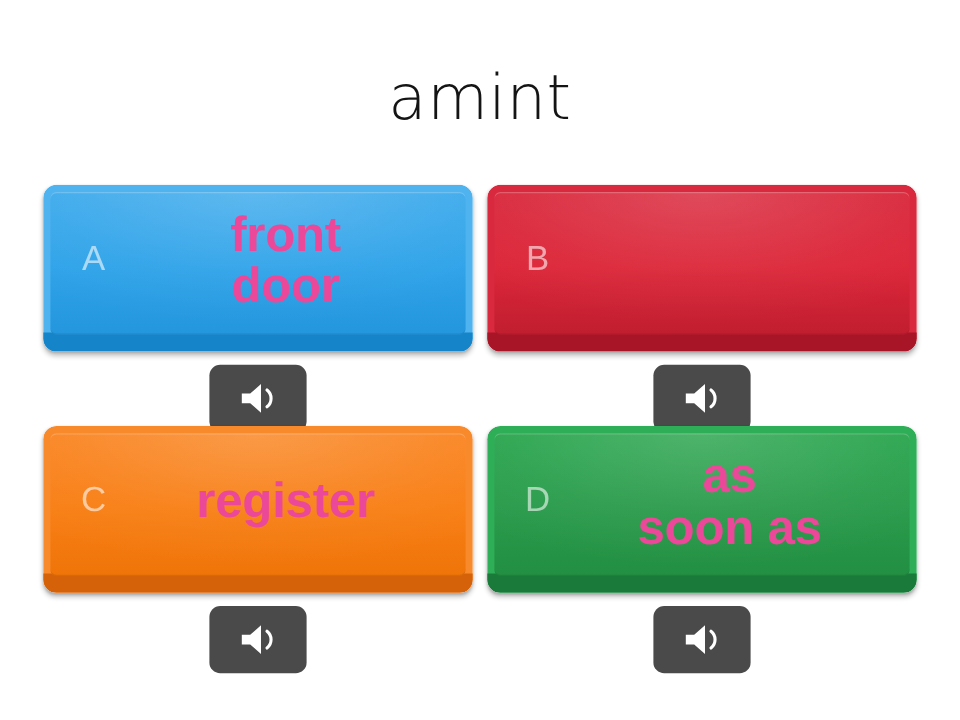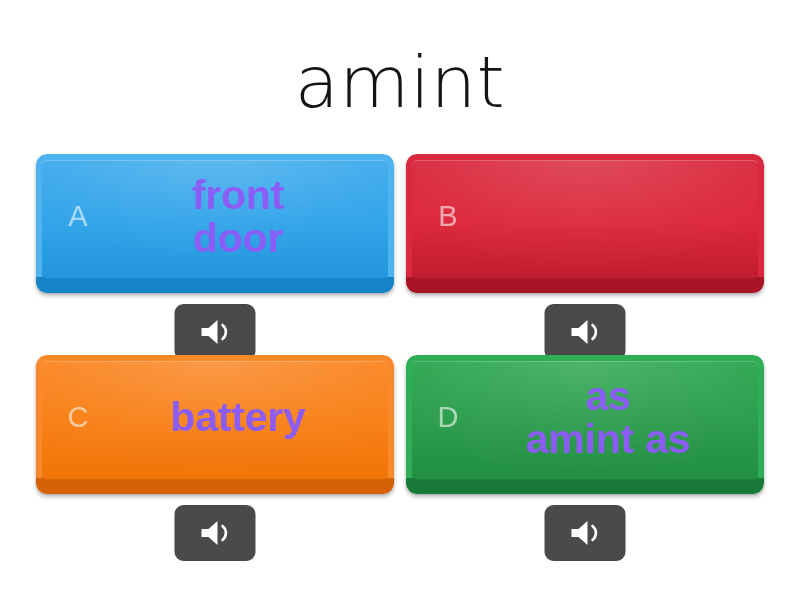--- a/index.html
+++ b/index.html
@@ -19,21 +19,21 @@
 
   
   #quiz-title {
     position: absolute;
     left: 0;
     top: 34px;
     width: 800px;
     text-align: center;
     font-family: "DejaVu Sans", sans-serif;
     font-weight: 300;
-    font-size: 72px;
+    font-size: 52px;
     line-height: 96px;
     letter-spacing: 0.5px;
     color: #141414;
     white-space: nowrap;
   }
 
   
   #answer-grid {
     position: absolute;
     left: 36px;
@@ -136,21 +136,21 @@
     color: rgba(255,255,255,0.58);
     user-select: none;
   }
 
   .answer-text {
     flex: 1 1 auto;
     text-align: center;
     font-size: 41px;
     font-weight: bold;
     line-height: 1.04;
-    color: #8b5cf6;
+    color: #ec4899;
     letter-spacing: -0.2px;
     padding-right: 10px;
     white-space: pre-line;
     overflow-wrap: break-word;
   }
 
   
   .audio-button {
     position: absolute;
     top: 150px;
@@ -249,21 +249,21 @@
   </div>
 
   <div class="answer-slot slot-c">
     <div class="answer-card card-c">
       <div class="frame"></div>
       <div class="lip"></div>
       <div class="face"></div>
       <div class="sheen"></div>
       <div class="card-content">
         <div class="letter-badge">C</div>
-        <div class="answer-text">battery</div>
+        <div class="answer-text">register</div>
       </div>
     </div>
     <button class="audio-button">
       <span>
         <svg width="34" height="30" viewBox="0 0 34 30" aria-hidden="true">
           <path d="M3 11 H10 L19 3 V27 L10 19 H3 Z" fill="#ffffff"></path>
           <path d="M24 8 C28.5 11.5 28.5 18.5 24 22" stroke="#ffffff" stroke-width="2.6" fill="none" stroke-linecap="round"></path>
         </svg>
       </span>
     </button>
@@ -271,21 +271,21 @@
 
   <div class="answer-slot slot-d">
     <div class="answer-card card-d">
       <div class="frame"></div>
       <div class="lip"></div>
       <div class="face"></div>
       <div class="sheen"></div>
       <div class="card-content">
         <div class="letter-badge">D</div>
         <div class="answer-text">as
-amint as</div>
+soon as</div>
       </div>
     </div>
     <button class="audio-button">
       <span>
         <svg width="34" height="30" viewBox="0 0 34 30" aria-hidden="true">
           <path d="M3 11 H10 L19 3 V27 L10 19 H3 Z" fill="#ffffff"></path>
           <path d="M24 8 C28.5 11.5 28.5 18.5 24 22" stroke="#ffffff" stroke-width="2.6" fill="none" stroke-linecap="round"></path>
         </svg>
       </span>
     </button>

